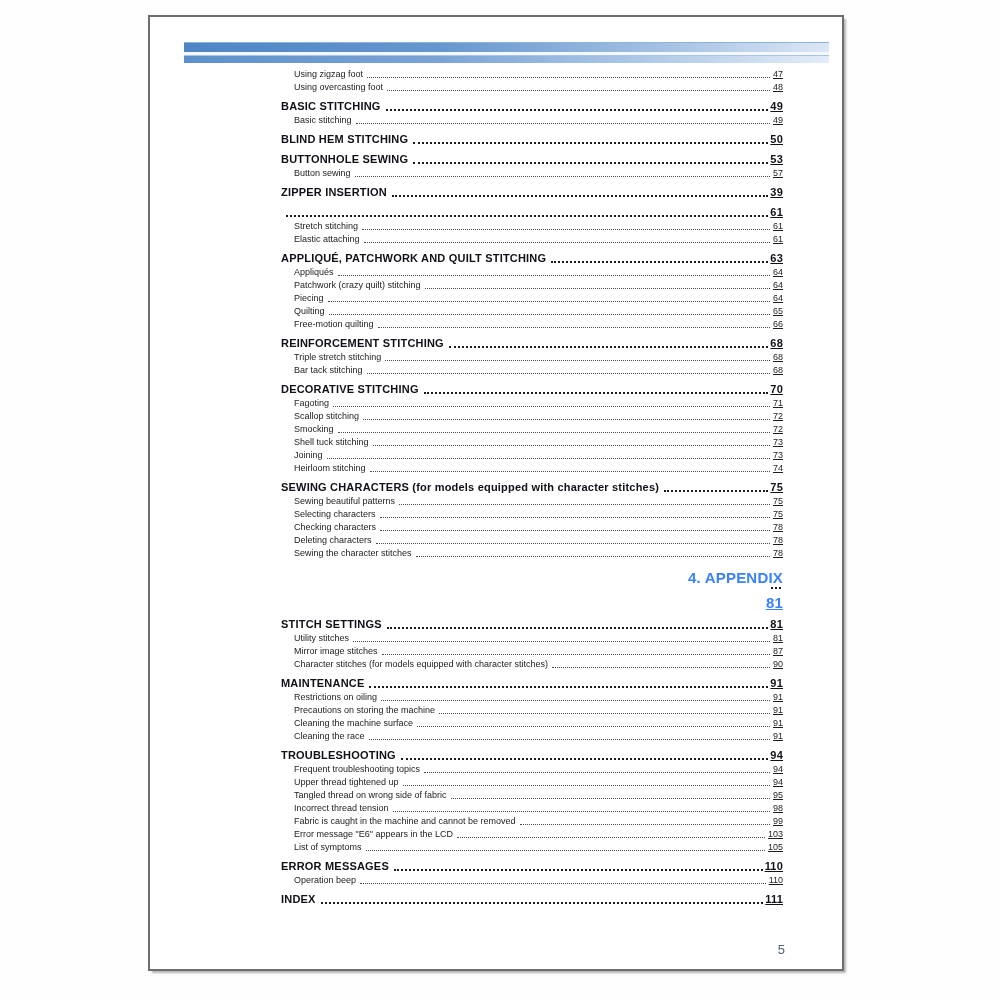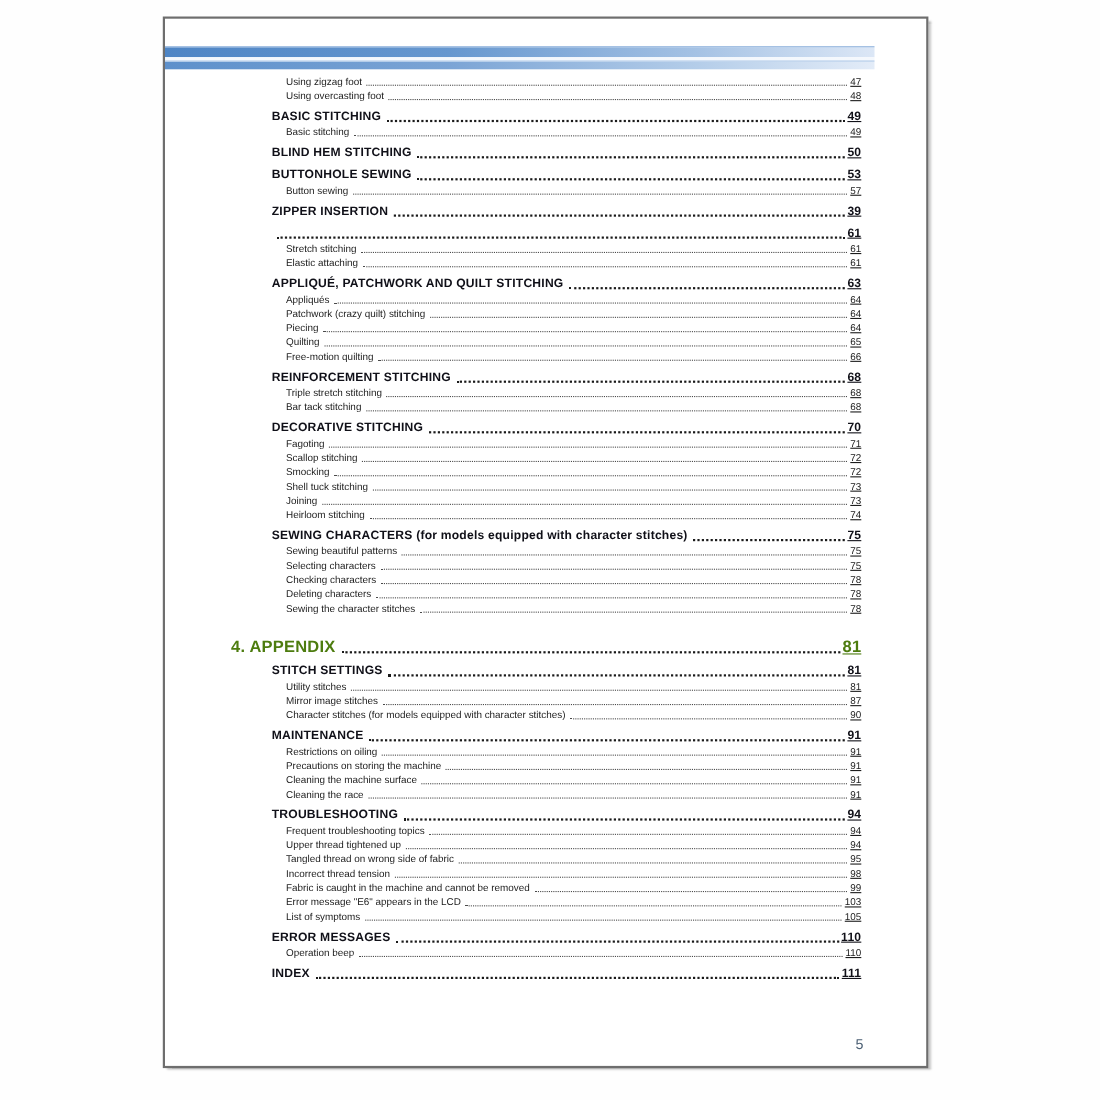--- a/index.html
+++ b/index.html
@@ -21,20 +21,21 @@
     position: absolute;
     left: 148px;
     top: 15px;
     width: 696px;
     height: 956px;
     background: #ffffff;
     border: 2px solid #6e6e6e;
     box-shadow: 3px 3px 2px -1px rgba(90,90,90,0.45);
     box-sizing: border-box;
     overflow: hidden;
+    padding-left: 34px;
   }
   
   .bars {
     margin-top: 25px;
     width: 645px;
   }
   .bar1 {
     height: 10px;
     background: linear-gradient(to right, #4e85c5 0%, #6697cf 40%, #a5c2e4 75%, #dce7f6 100%);
     border-top: 1px solid #8fb2dc;
@@ -84,22 +85,23 @@
   }
   .row.header .dots {
     border-bottom: 2px dotted #1a1a1a;
     margin: 0 2px 3px 5px;
   }
   .row.chapter {
     font-size: 15px;
     line-height: 19px;
     font-weight: 700;
     letter-spacing: 0.2px;
-    margin: 19px 0 2px -37px;
-    color: #4d7c0f;
+    margin: 8px 0 2px -37px;
+    color: #3b82f6;
+    flex-direction: column;
   }
   .row.chapter .dots {
     border-bottom: 2px dotted #1a1a1a;
     margin: 0 2px 4px 6px;
   }
   .pagenum { flex: 0 0 auto; text-decoration: underline; }
   .footer-pagenum {
     position: absolute;
     right: 57px;
     bottom: 12px;

